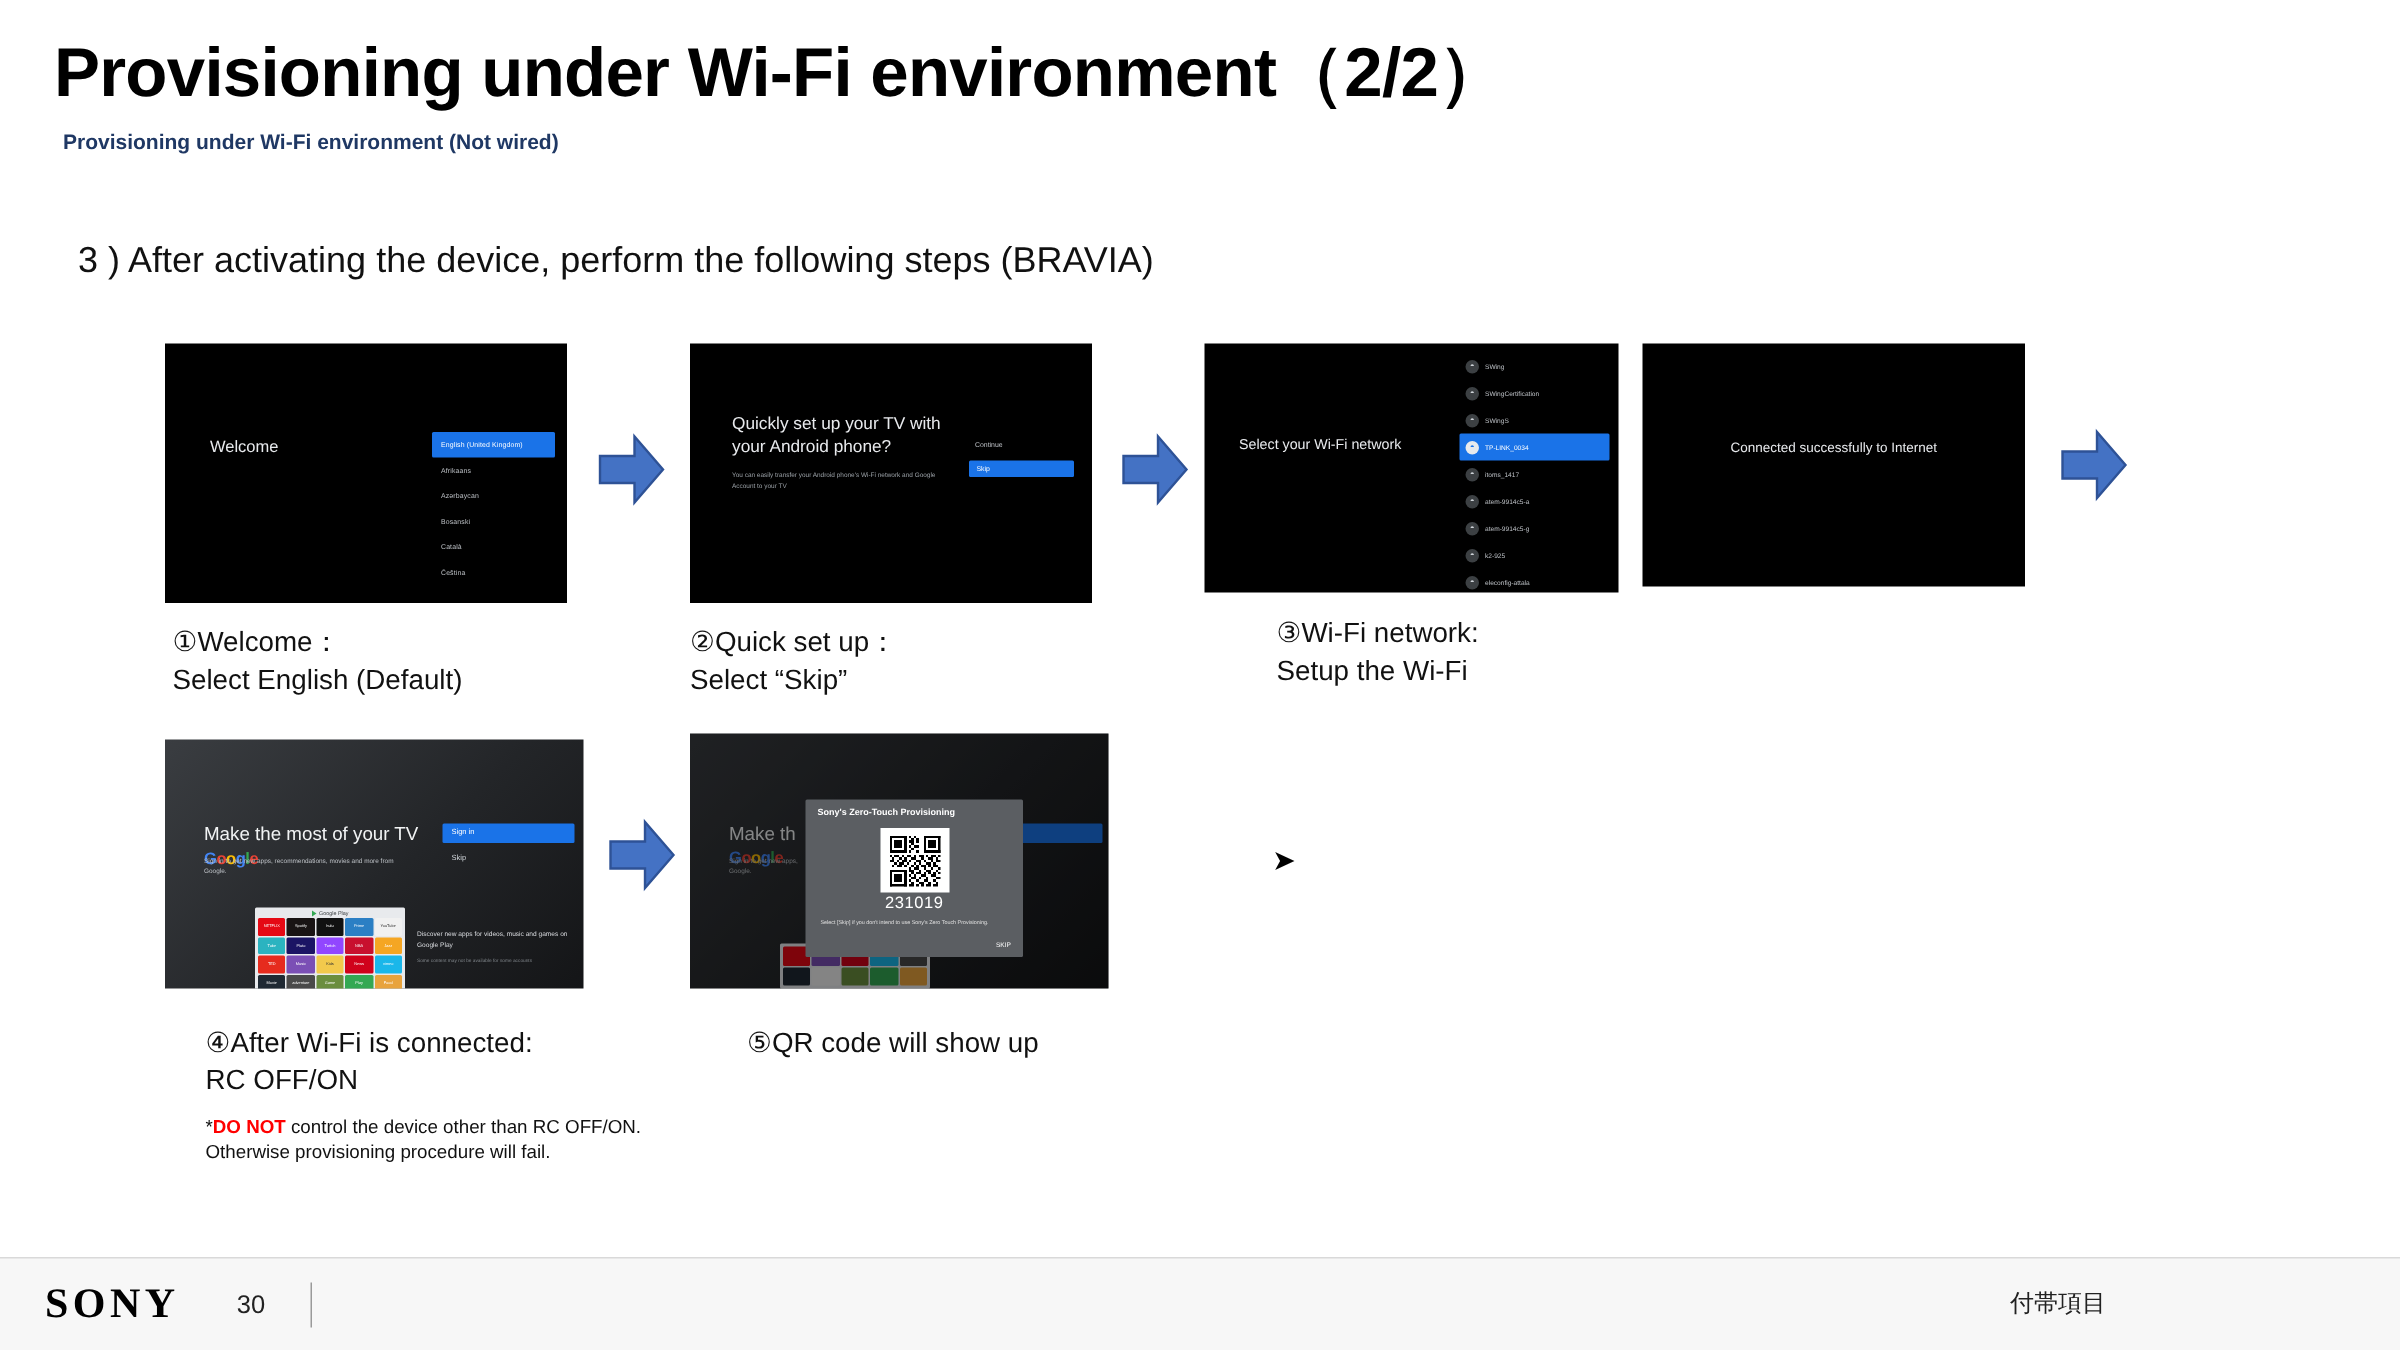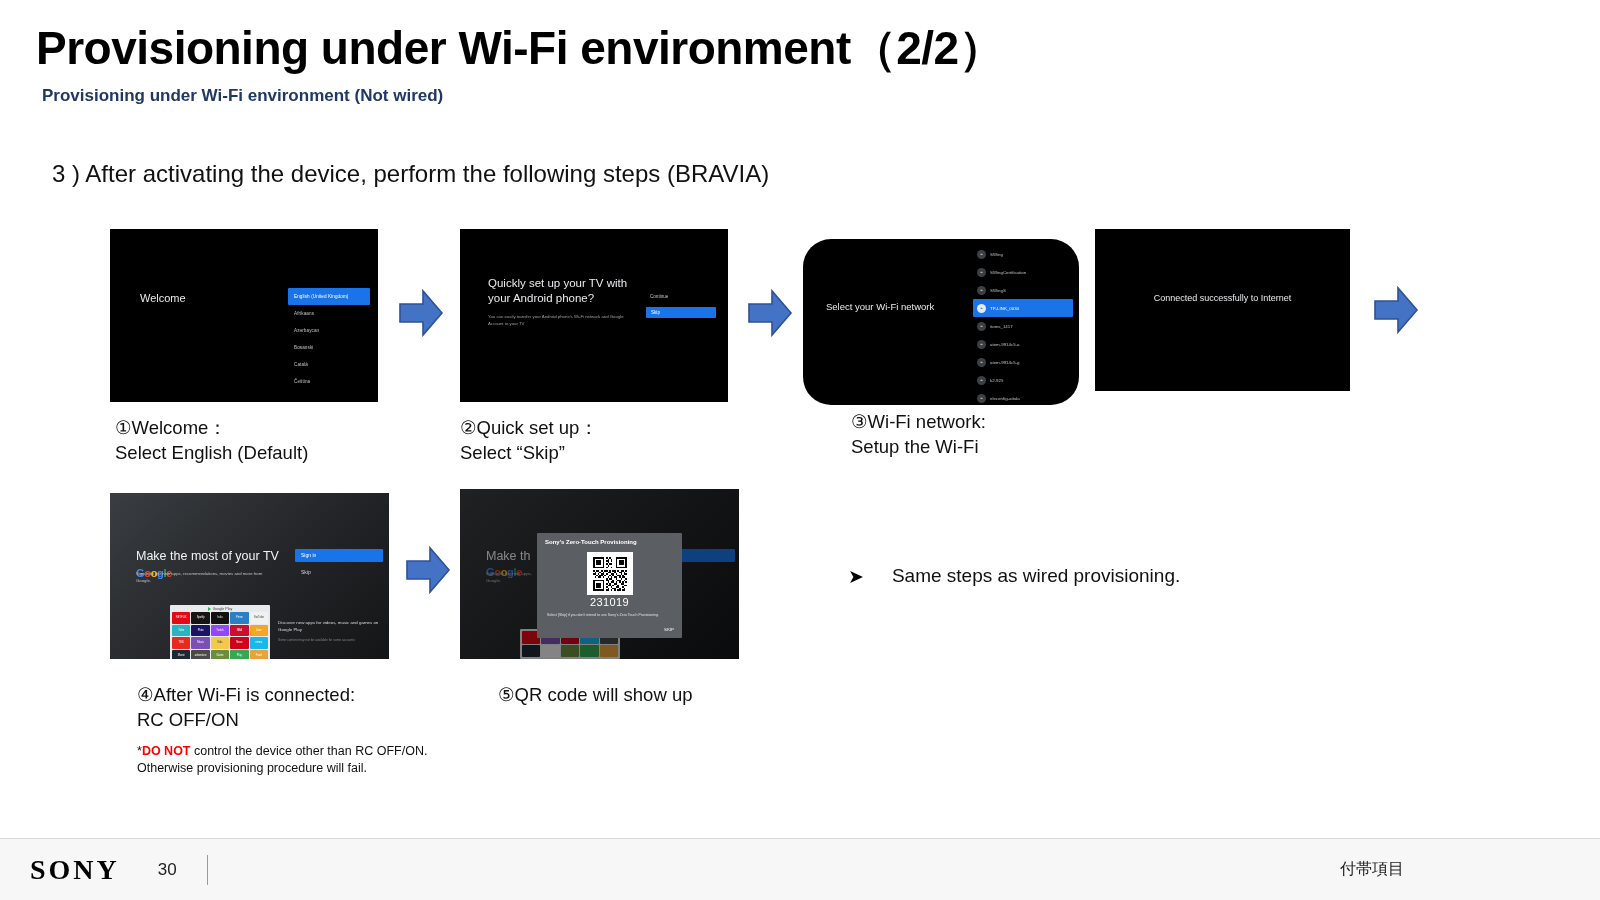--- a/index.html
+++ b/index.html
@@ -13,21 +13,21 @@
   }
 
   
   #slide-title {
     position: absolute; left: 36px; top: 18px;
     font-size: 46px; font-weight: bold; letter-spacing: -0.5px;
     color: #000; white-space: nowrap;
   }
   #slide-subtitle {
     position: absolute; left: 42px; top: 86px;
-    font-size: 17px; font-weight: bold; color: #1F3864;
+    font-size: 14px; font-weight: bold; color: #1F3864;
   }
   #step-line {
     position: absolute; left: 52px; top: 160px;
     font-size: 24px; color: #111;
   }
 
   
   .tv-shot {
     position: absolute;
     background: #000;
@@ -63,21 +63,21 @@
     position: absolute; left: 190px; top: 65px;
     color: #bdc1c6; font-size: 4.6px;
   }
   .qs-skip {
     position: absolute; left: 186px; top: 78px; width: 70px; height: 11px;
     background: #1A73E8; color: #fff; font-size: 4.6px;
     padding-left: 5px; line-height: 11px; border-radius: 1px;
   }
 
   
-  #shot-wifi { left: 803px; top: 239px; width: 276px; height: 166px; border-radius: 28px; }
+  #shot-wifi { left: 803px; top: 229px; width: 276px; height: 166px; }
   .wifi-title {
     position: absolute; left: 23px; top: 62px;
     color: #e8eaed; font-size: 9.5px;
   }
   .wifi-list { position: absolute; left: 170px; top: 6px; width: 100px; }
   .wifi-item {
     height: 18px; display: flex; align-items: center; gap: 4px;
     padding-left: 4px; color: #bdc1c6; font-size: 4.4px;
     white-space: nowrap; overflow: hidden;
   }
@@ -482,21 +482,20 @@
 
 <div class="note-small" style="left:137px; top:743px;">
   <div>
     <span>*</span><b>DO NOT</b><span> control the device other than RC OFF/ON.</span>
   </div>
   <div>Otherwise provisioning procedure will fail.</div>
 </div>
 
 <div class="same-steps">
   <span class="ss-arrow">➤</span>
-  <span class="ss-text">Same steps as wired provisioning.</span>
 </div>
 
 <div id="footer">
   <div id="sony-logo">SONY</div>
   <div id="page-number">30</div>
   <div id="footer-divider"></div>
   <div id="footer-right">付帯項目</div>
 </div>
 
 </body></html>

